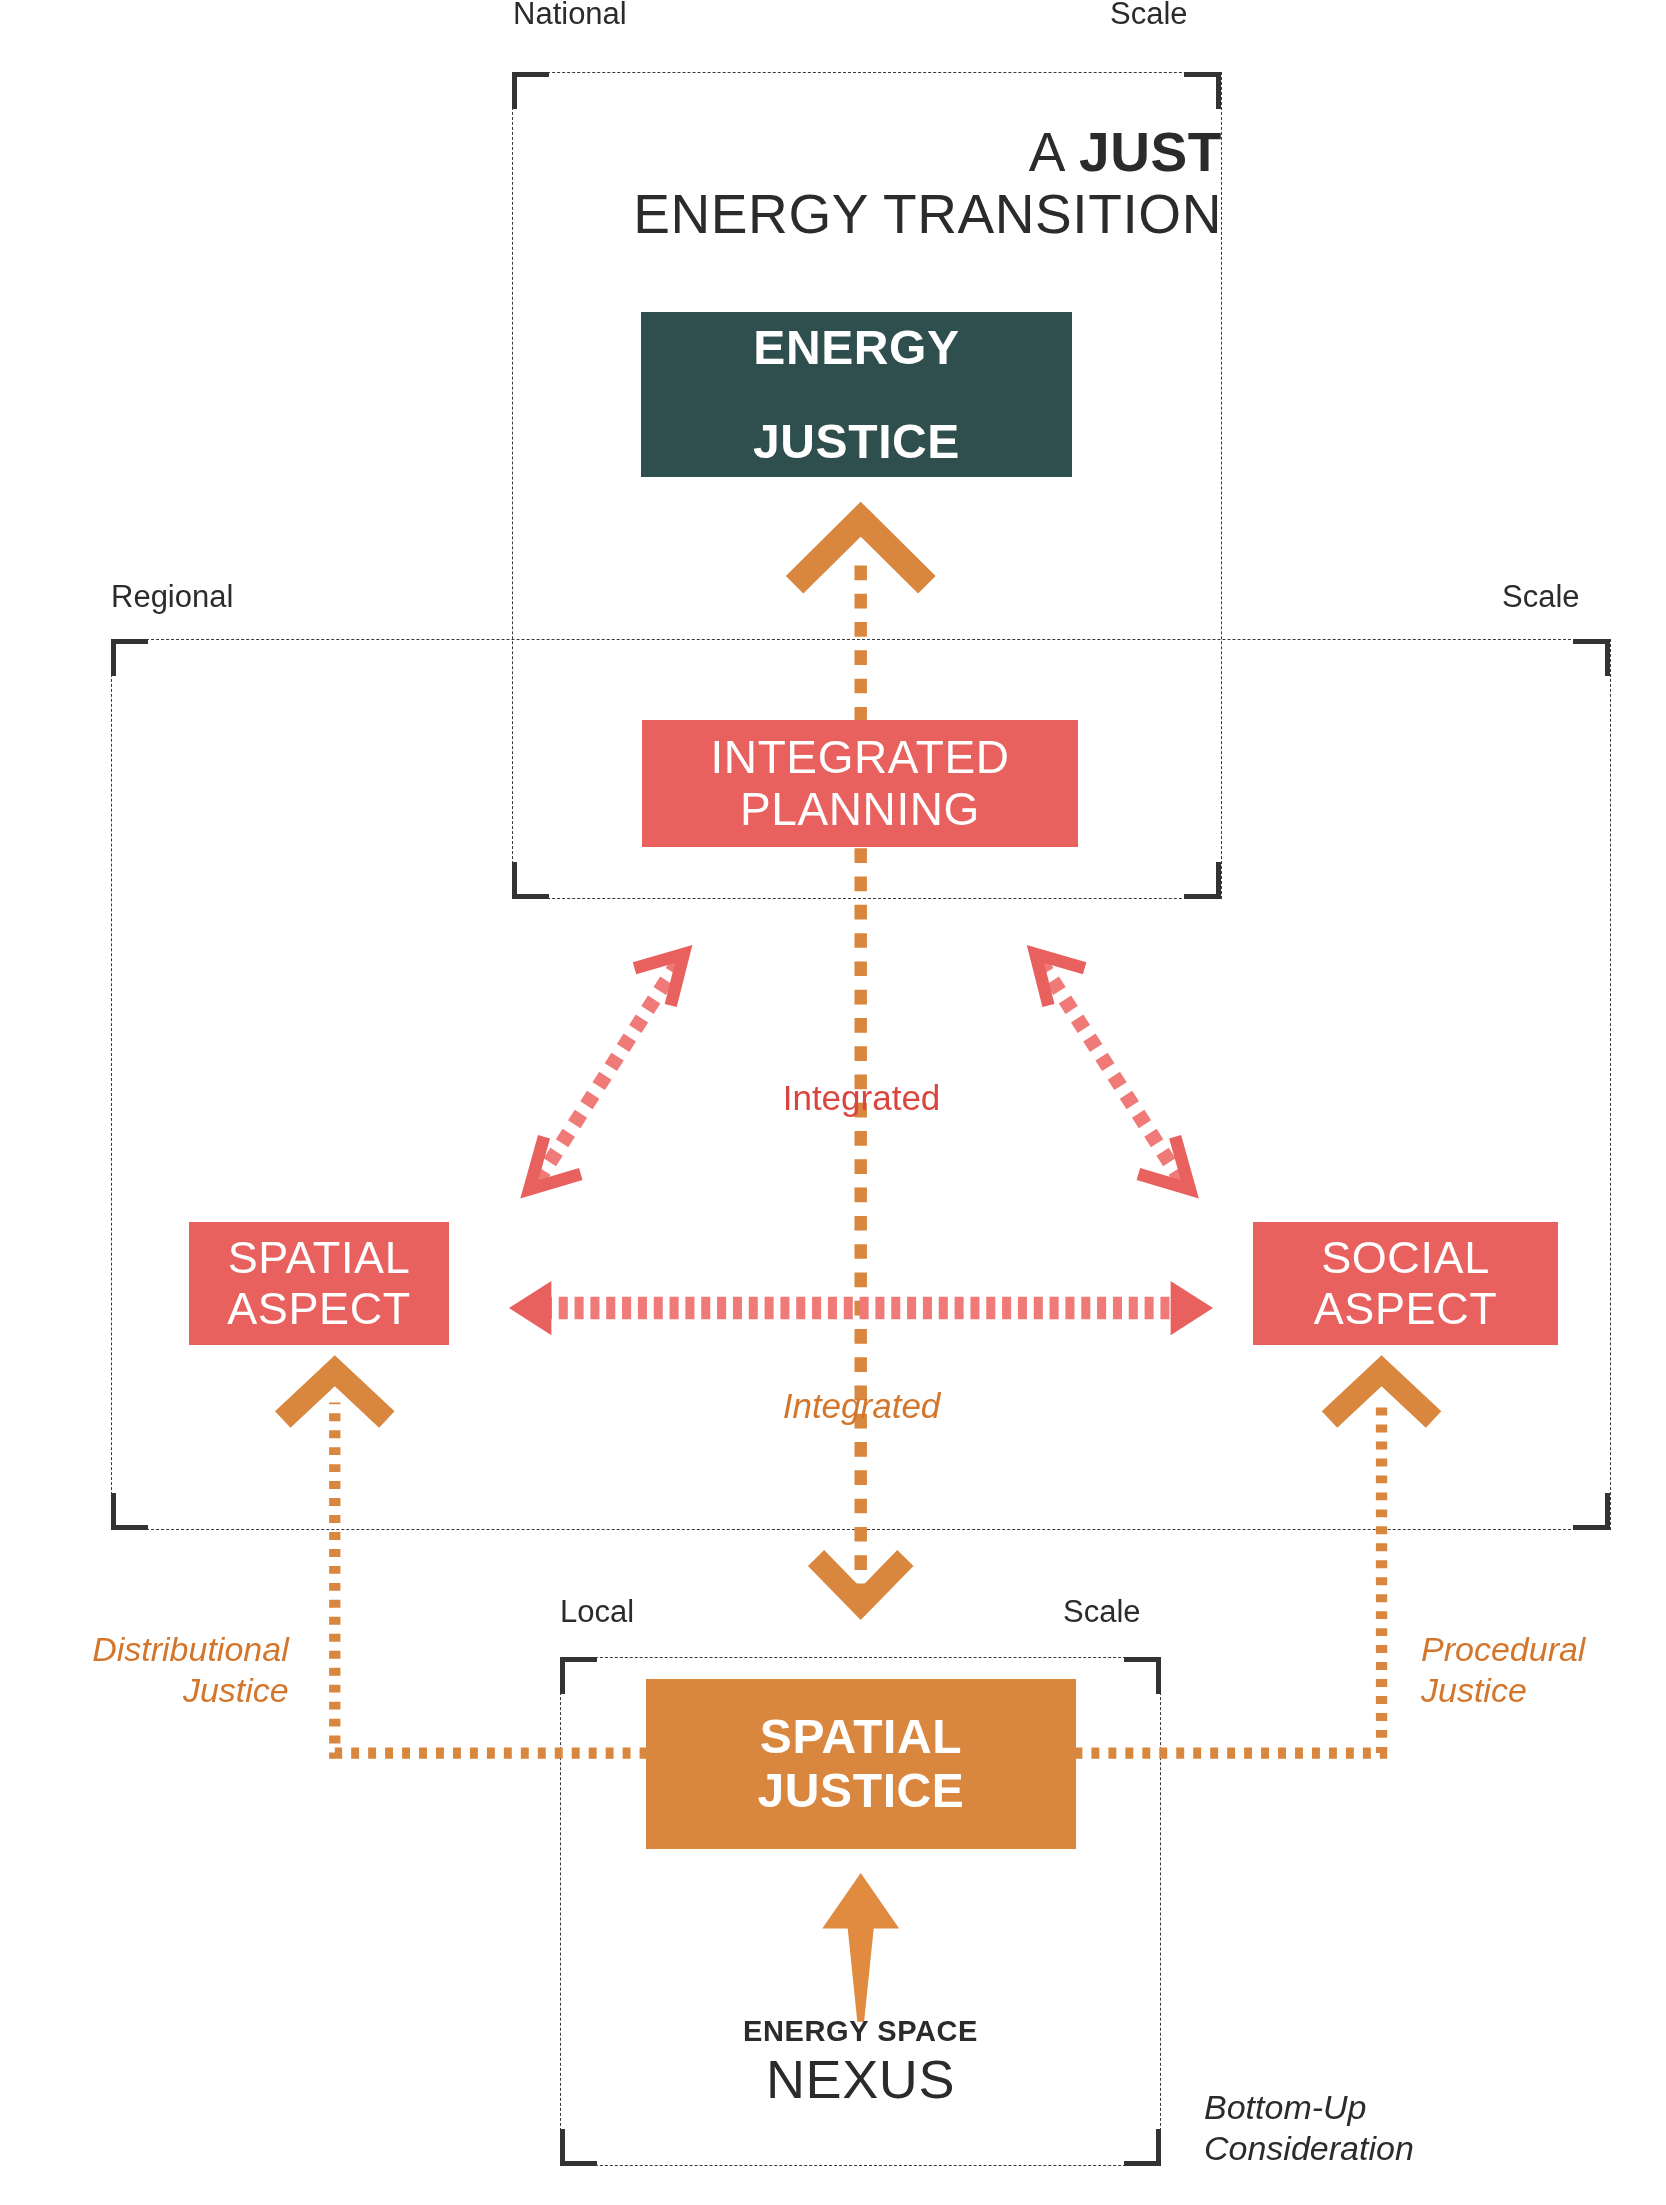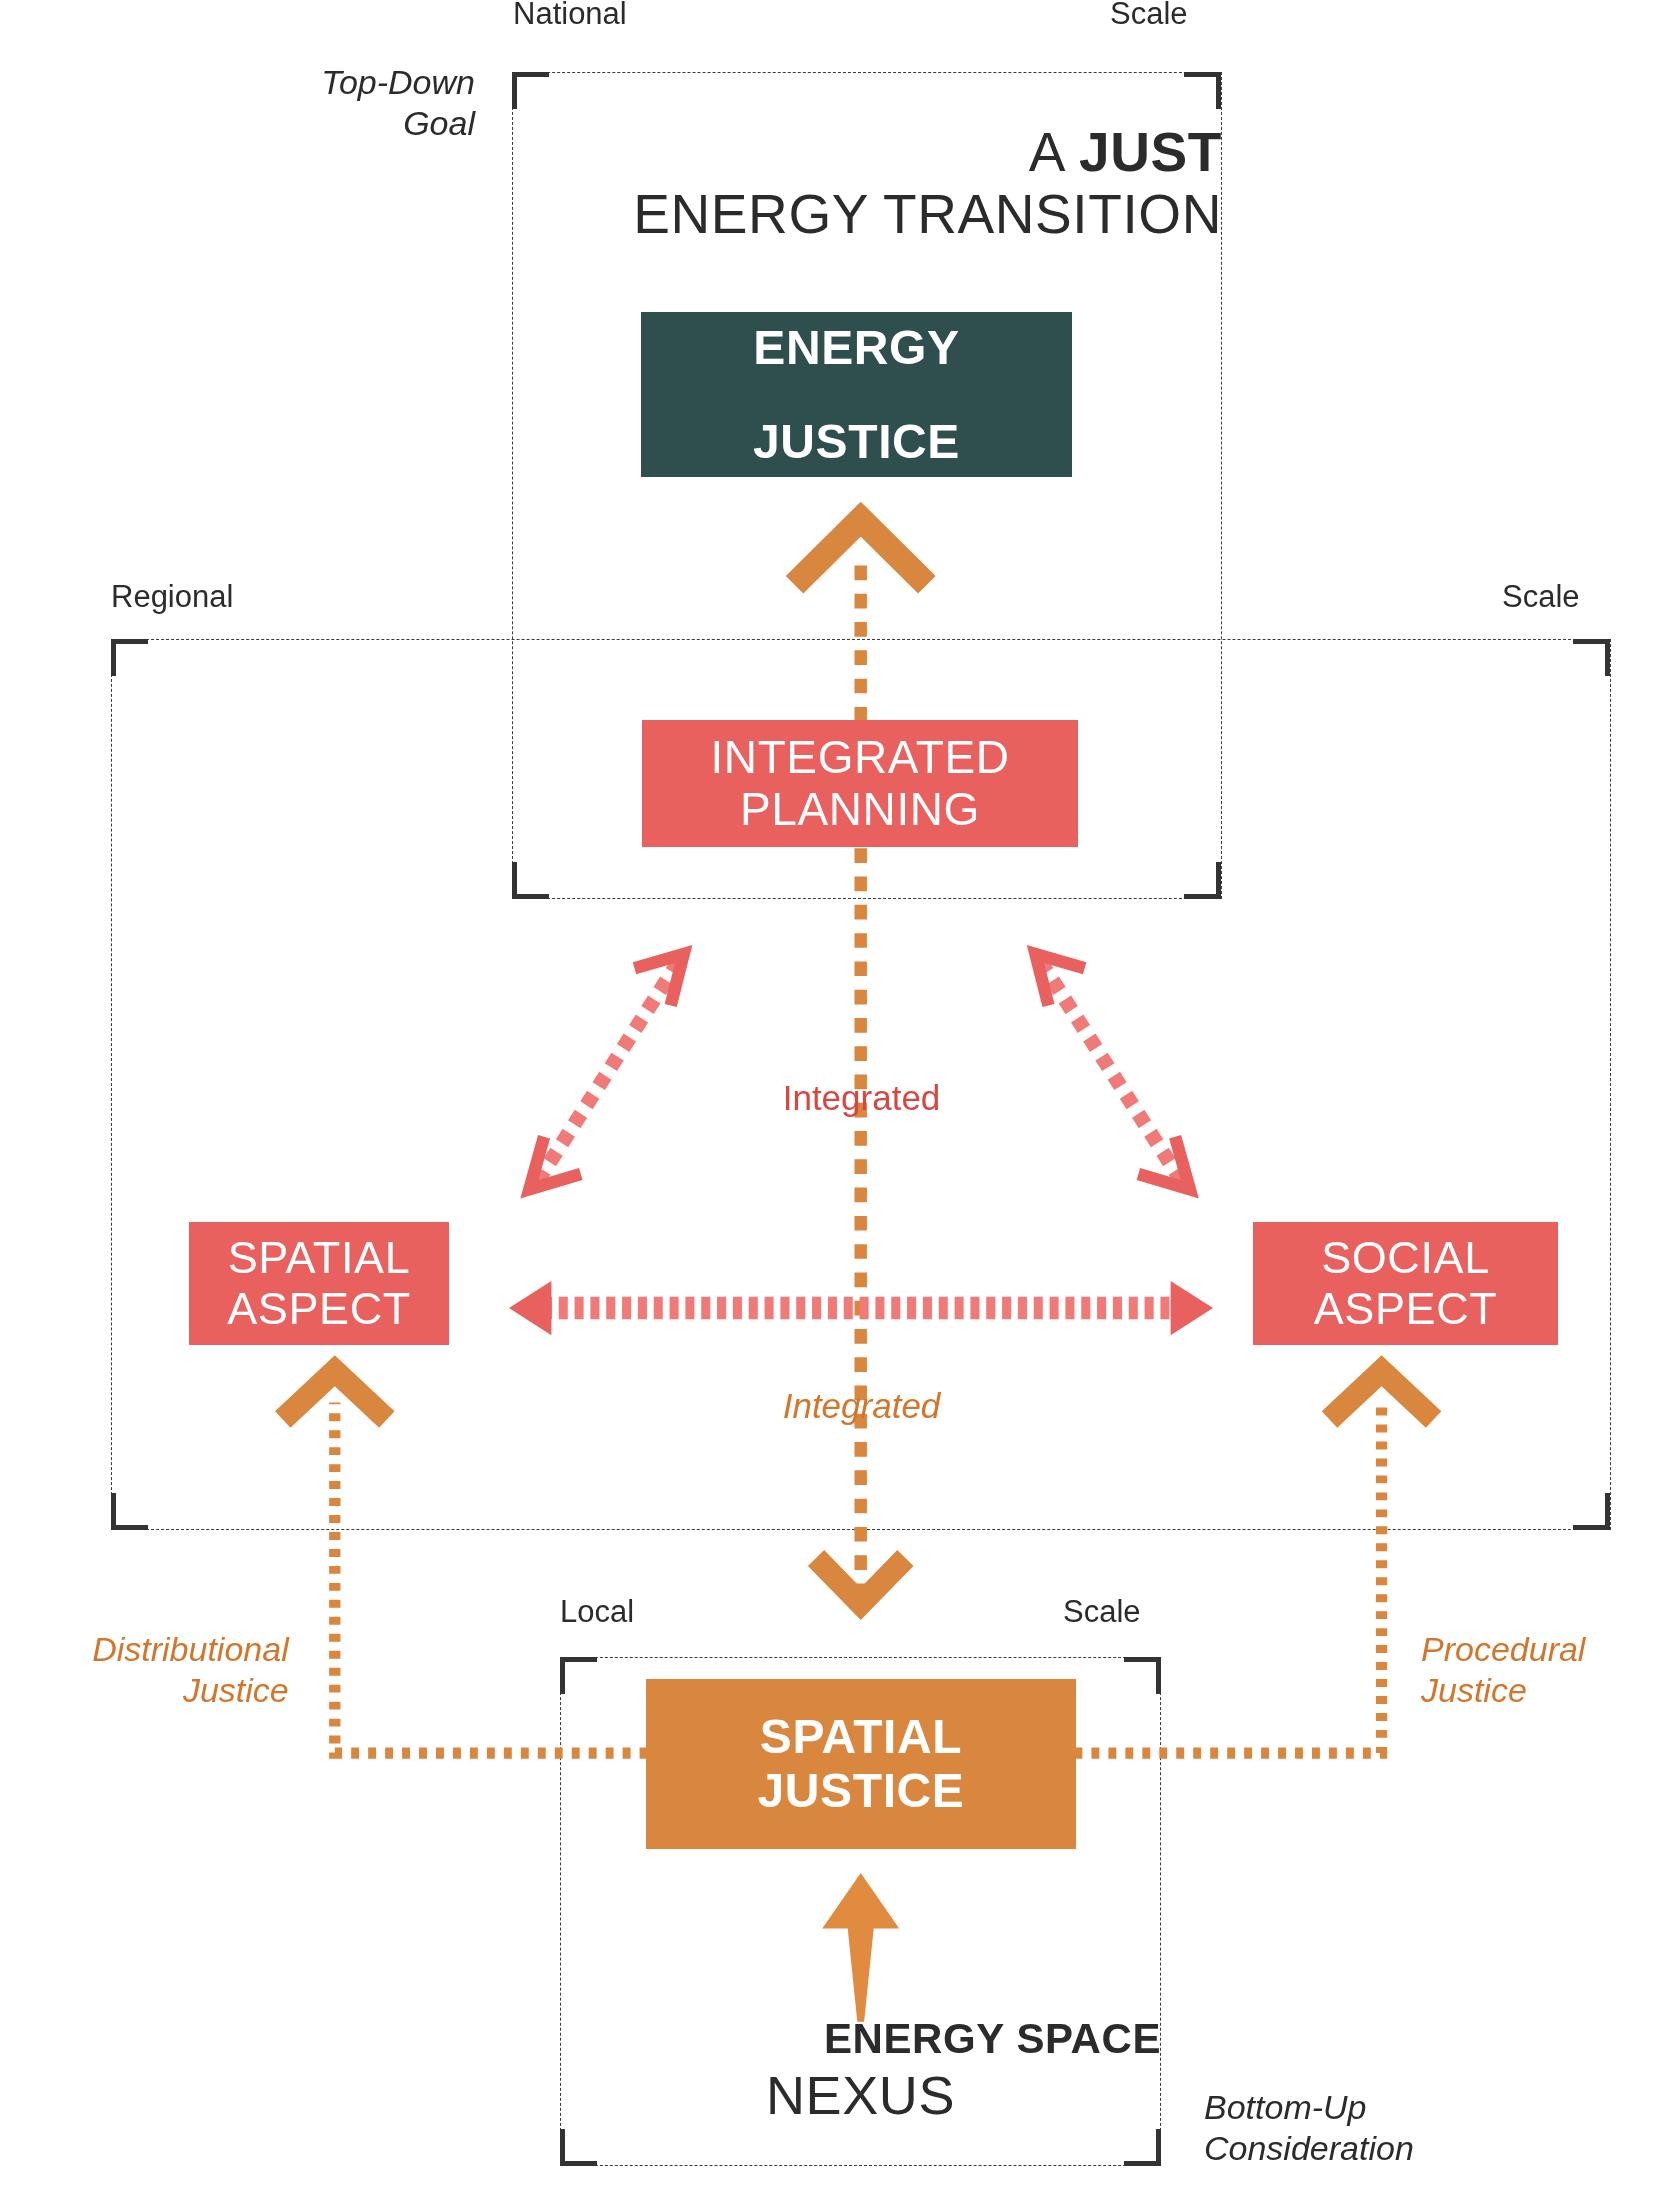--- a/index.html
+++ b/index.html
@@ -82,21 +82,21 @@
   .box.orange{background:#D9863E;font-weight:bold;}
 
   
   .nexus{
     position:absolute;
     text-align:center;
     color:#2b2b2b;
     line-height:1.18;
     white-space:nowrap;
   }
-  .nexus .b{font-weight:bold;font-size:42px;letter-spacing:0.6px;text-align:right;}
+  .nexus .b{font-weight:bold;font-size:29px;letter-spacing:0.6px;}
   .nexus .n{font-weight:normal;font-size:54px;letter-spacing:0.6px;}
 
   
   .conn-label{
     position:absolute;
     text-align:center;
     font-size:35px;
     line-height:1.2;
     white-space:nowrap;
   }
@@ -112,24 +112,20 @@
 
   <div class="scale-label" style="left:513px;top:-4.5px;">National</div>
   <div class="scale-label" style="left:1110px;top:-4.5px;">Scale</div>
 
   <div class="scale-label" style="left:111px;top:579px;">Regional</div>
   <div class="scale-label" style="left:1502px;top:579px;">Scale</div>
 
   <div class="scale-label" style="left:560px;top:1594px;">Local</div>
   <div class="scale-label" style="left:1063px;top:1594px;">Scale</div>
 
-  <div class="note right-al" style="left:147px;top:62px;width:328px;">
-    <div>Top-Down</div>
-    <div>Goal</div>
-  </div>
 
   <div class="note" style="left:1204px;top:2087px;width:396px;">
     <div>Bottom-Up</div>
     <div>Consideration</div>
   </div>
 
   <div class="note right-al orange" style="left:-11.3px;top:1629px;width:300px;">
     <div>Distributional</div>
     <div>Justice</div>
   </div>

